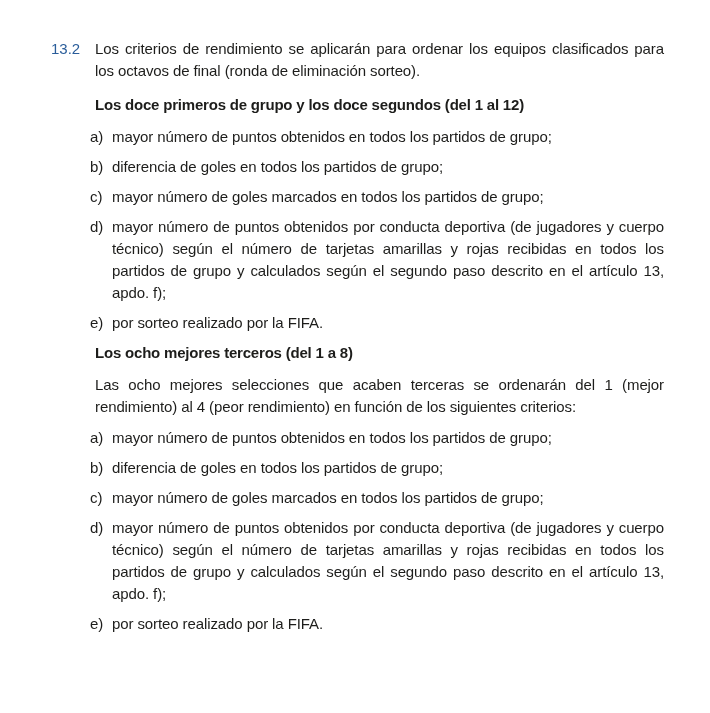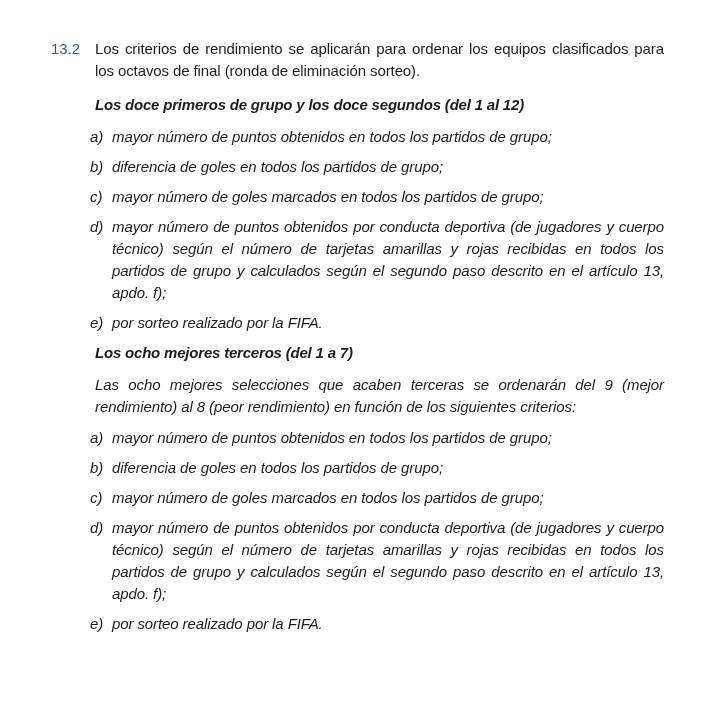--- a/index.html
+++ b/index.html
@@ -54,21 +54,21 @@
     margin: 0 0 8px -5px;
   }
   .li-label {
     flex: none;
     width: 22px;
   }
   .li-text {
     flex: 1;
     text-align: justify;
   }
-  .subsection { margin: 0; font-style: italic; }
+  .subsection { margin: 0; }
   .subsection + .subsection { margin-top: 0; }
 </style>
 </head>
 <body>
 
 <div class="page">
 
   <p class="intro">
     <span class="section-num">13.2</span>
     <span>Los criterios de rendimiento se aplicarán para ordenar los equipos clasificados para los octavos de final (ronda de eliminación sorteo).</span>
@@ -94,22 +94,22 @@
         <span class="li-text">mayor número de puntos obtenidos por conducta deportiva (de jugadores y cuerpo técnico) según el número de tarjetas amarillas y rojas recibidas en todos los partidos de grupo y calculados según el segundo paso descrito en el artículo 13, apdo. f);</span>
       </li>
       <li>
         <span class="li-label">e)</span>
         <span class="li-text">por sorteo realizado por la FIFA.</span>
       </li>
     </ul>
   </div>
 
   <div class="subsection">
-    <p class="subheading">Los ocho mejores terceros (del 1 a 7)</p>
-    <p class="para">Las ocho mejores selecciones que acaben terceras se ordenarán del 9 (mejor rendimiento) al 8 (peor rendimiento) en función de los siguientes criterios:</p>
+    <p class="subheading">Los ocho mejores terceros (del 1 a 8)</p>
+    <p class="para">Las ocho mejores selecciones que acaben terceras se ordenarán del 1 (mejor rendimiento) al 4 (peor rendimiento) en función de los siguientes criterios:</p>
     <ul class="criteria">
       <li>
         <span class="li-label">a)</span>
         <span class="li-text">mayor número de puntos obtenidos en todos los partidos de grupo;</span>
       </li>
       <li>
         <span class="li-label">b)</span>
         <span class="li-text">diferencia de goles en todos los partidos de grupo;</span>
       </li>
       <li>

